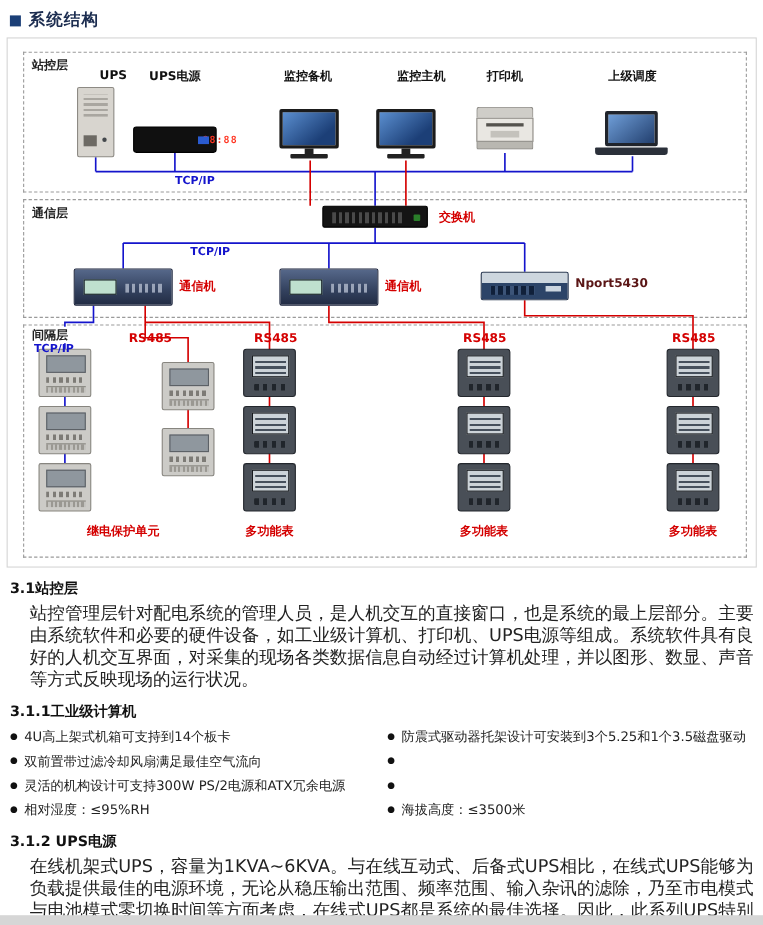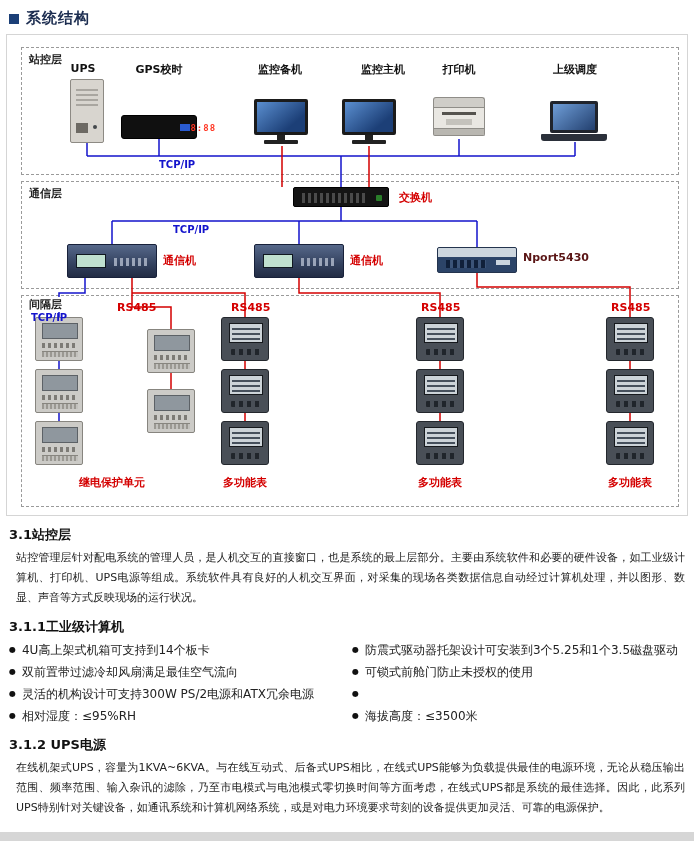--- a/index.html
+++ b/index.html
@@ -88,21 +88,21 @@
   .meter { width:48px; height:44px; background:#494f57; border:1px solid #23272d; border-radius:3px; }
   .mt-screen { position:absolute; left:7px; top:5px; width:34px; height:20px; background:#ccd3d8; border:1px solid #16191d; }
   .mt-lines { margin:2px; height:14px; background:repeating-linear-gradient(0deg,#46505c 0 2px,#ccd3d8 2px 5px); }
   .mt-btns { position:absolute; left:9px; bottom:5px; width:30px; height:6px; border-radius:1px;
              background:repeating-linear-gradient(90deg,#20252b 0 4px,transparent 4px 8px); }
 
   
   .content { padding:4px 9px 0 9px; }
   .content h2 { font-size:13px; font-weight:bold; color:#111; margin:10px 0 4px 0; }
   .content h2.first { margin-top:6px; }
-  .content p { margin:2px 0 6px 7px; font-size:11px; line-height:20px; color:#222; text-align:justify; }
+  .content p { margin:2px 0 6px 18px; font-size:16px; line-height:20px; color:#222; text-align:justify; }
   .bullets { display:grid; grid-template-columns:339px auto; column-gap:4px; row-gap:2px; margin:2px 0 4px 0; }
   .bullet-row { display:flex; gap:6px; font-size:12px; line-height:20px; color:#222; }
   .dot { font-size:8px; line-height:20px; color:#111; flex:0 0 auto; }
   .footer-strip { position:absolute; left:0; right:0; bottom:0; height:9px; background:#d6d6d6; }
 </style>
 </head>
 <body>
 
 <div class="page-title-row">
   <span class="title-square"></span>
@@ -117,22 +117,22 @@
 
   <svg class="wires" width="694" height="482">
     <path d="M80 108V121 M152 104V121 M452 104V121 M568 107V121 M80 121H568 M334 121V152 M334 172V186 M105 186V209 M292 186V209 M470 186V212 M105 186H470 M78 243V258H52V408" stroke="#1414cc" stroke-width="1.5" fill="none"></path>
     <path d="M275 111V152 M362 111V152 M125 243V272H164V376 M125 258H238V408 M292 243V258H433V408 M470 238V252H623V408" stroke="#d40000" stroke-width="1.5" fill="none"></path>
   </svg>
 
   <div class="layer-label" style="left:20px;top:17px;">站控层</div>
   <div class="layer-label" style="left:20px;top:151px;">通信层</div>
   <div class="layer-label" style="left:20px;top:262px;">间隔层</div>
 
-  <div class="dev-label" style="left:36px;top:27px;width:80px;">UPS</div>
-  <div class="dev-label" style="left:112px;top:27px;width:80px;">GPS校时</div>
+  <div class="dev-label" style="left:56px;top:27px;width:80px;">UPS</div>
+  <div class="dev-label" style="left:112px;top:27px;width:80px;">UPS电源</div>
   <div class="dev-label" style="left:233px;top:27px;width:80px;">监控备机</div>
   <div class="dev-label" style="left:336px;top:27px;width:80px;">监控主机</div>
   <div class="dev-label" style="left:412px;top:27px;width:80px;">打印机</div>
   <div class="dev-label" style="left:528px;top:27px;width:80px;">上级调度</div>
 
   <div class="dev ups" style="left:63px;top:44px;">
     <div class="ups-vent"></div>
     <div class="ups-panel"></div>
     <div class="ups-led"></div>
   </div>
@@ -299,21 +299,20 @@
     <div class="bullet-row">
         <span class="dot">●</span>
         <span>防震式驱动器托架设计可安装到3个5.25和1个3.5磁盘驱动</span>
       </div>
     <div class="bullet-row">
         <span class="dot">●</span>
         <span>双前置带过滤冷却风扇满足最佳空气流向</span>
       </div>
     <div class="bullet-row">
         <span class="dot">●</span>
-        <span>可锁式前舱门防止未授权的使用</span>
       </div>
     <div class="bullet-row">
         <span class="dot">●</span>
         <span>灵活的机构设计可支持300W PS/2电源和ATX冗余电源</span>
       </div>
     <div class="bullet-row">
         <span class="dot">●</span>
       </div>
     <div class="bullet-row">
         <span class="dot">●</span>

